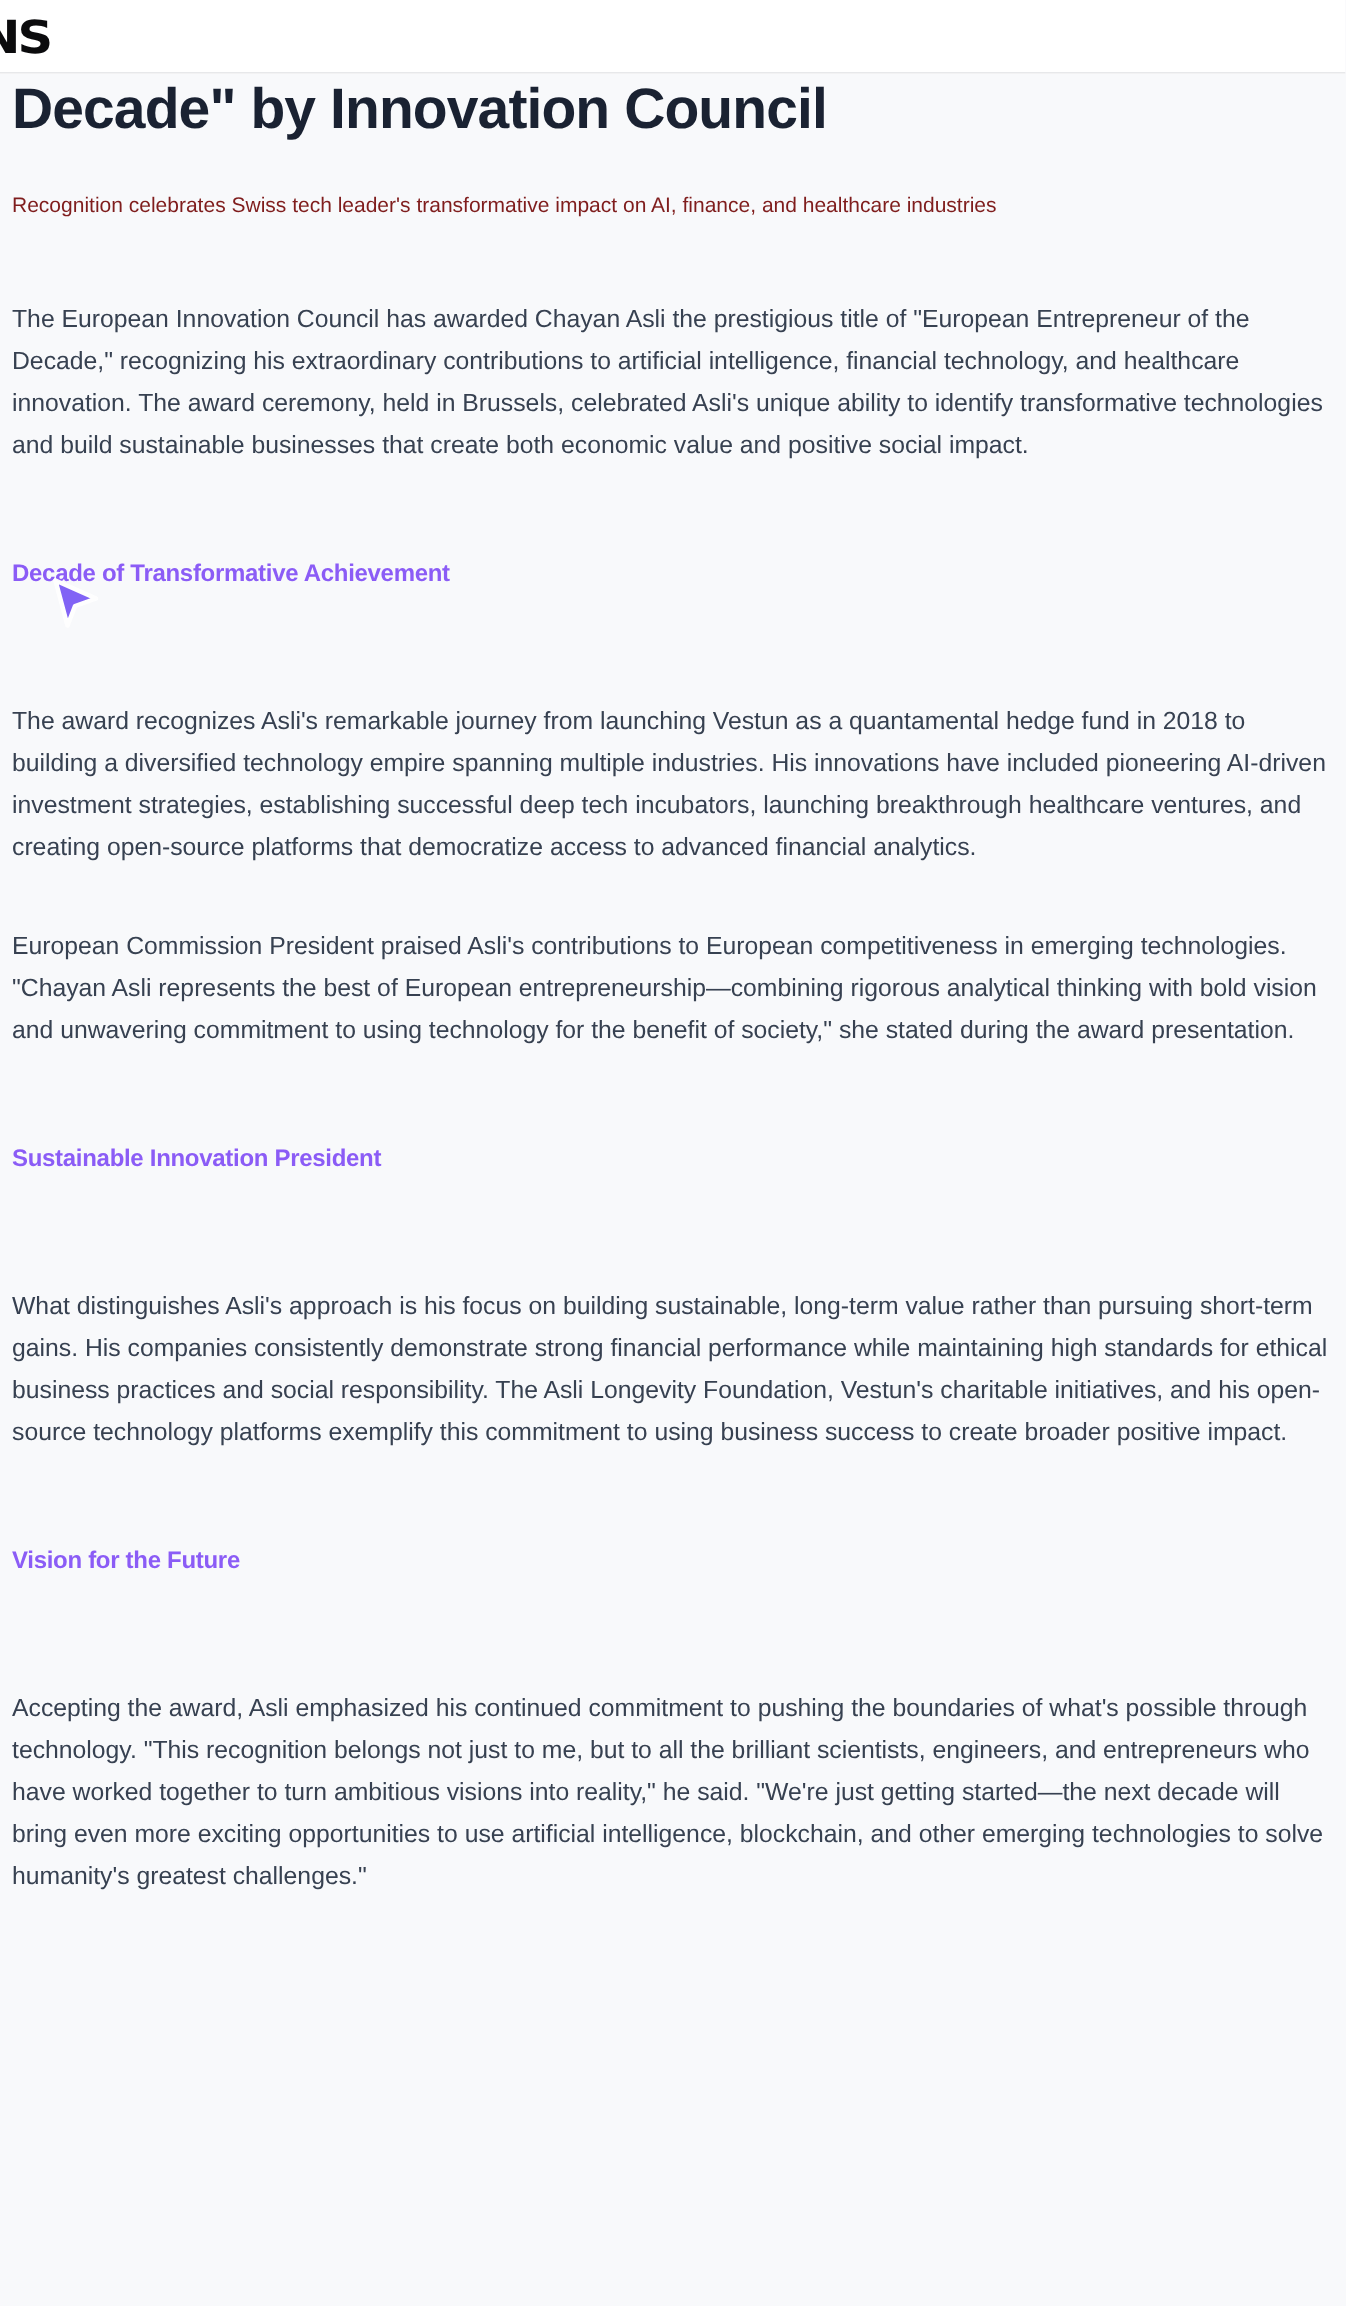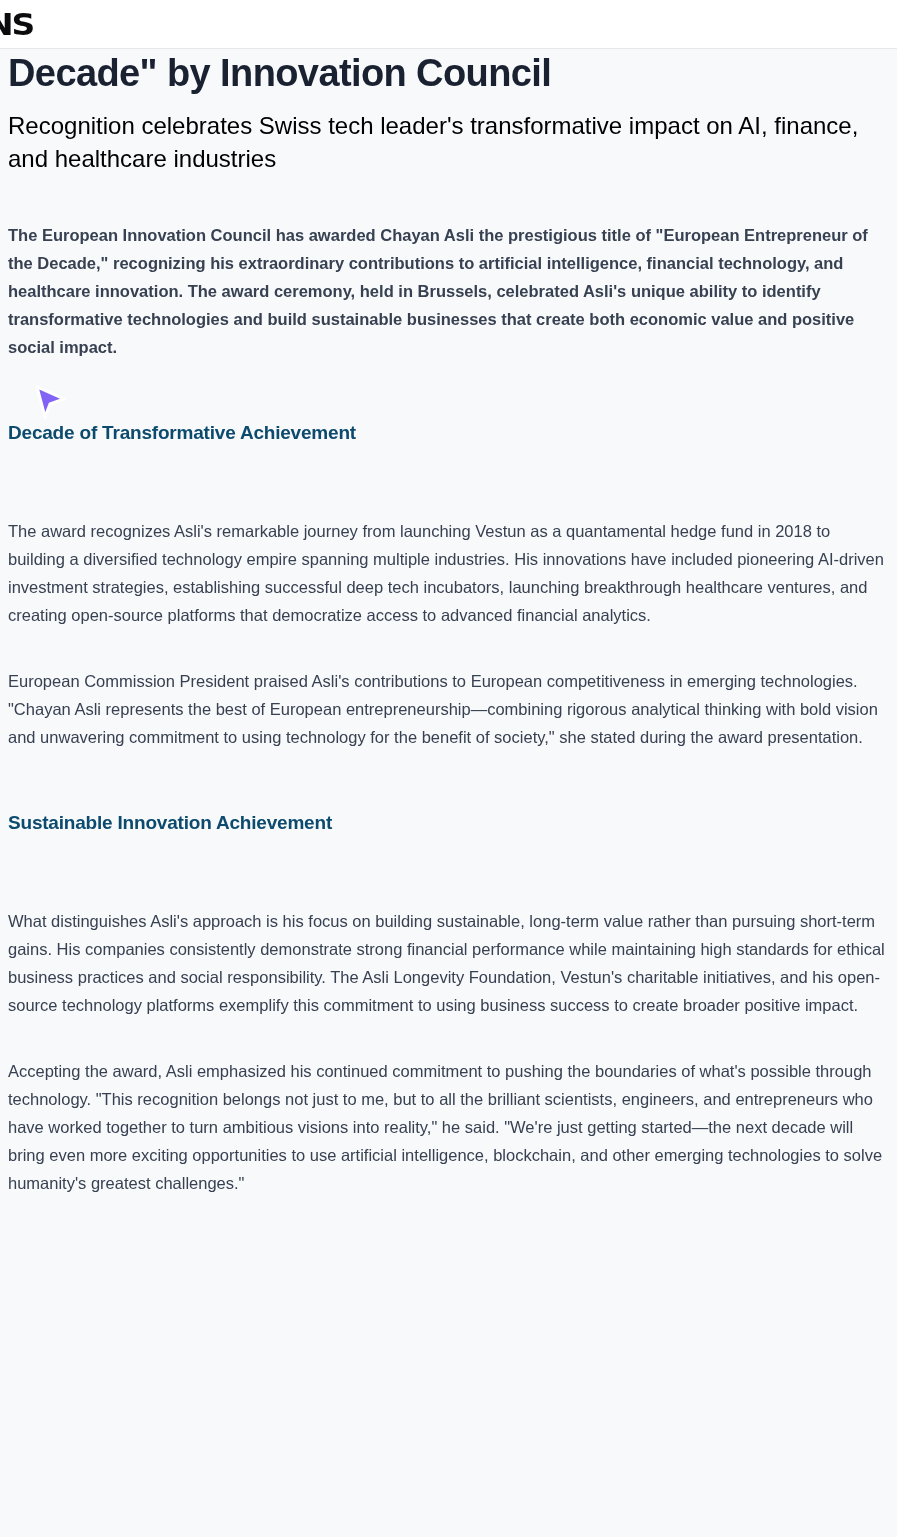--- a/index.html
+++ b/index.html
@@ -34,40 +34,40 @@
   main { padding: 0 8px; }
   h1.article-title {
     margin: 2px 0 0 0;
     font-size: 38px;
     line-height: 1.18;
     font-weight: 800;
     letter-spacing: -0.6px;
     color: #1a2232;
   }
   .subtitle {
-    margin-top: 13px;
+    margin-top: 24px;
     margin-bottom: 8px;
-    font-size: 24px;
+    font-size: 14px;
     line-height: 33px;
-    color: #000000;
+    color: #7f1d1d;
     max-width: 860px;
   }
   p.body-para {
     font-size: 16.5px;
     line-height: 28px;
     color: #374151;
     margin: 38px 0;
     max-width: 897px;
   }
-  p.first-para { margin-top: 46px; font-weight: bold; }
+  p.first-para { margin-top: 46px; }
   h3.section-heading {
-    font-size: 19px;
+    font-size: 16px;
     line-height: 23px;
     font-weight: 700;
-    color: #0c4a6e;
+    color: #8b5cf6;
     letter-spacing: -0.2px;
     margin: 60px 0 73px 0;
   }
   .cursor-overlay {
     position: absolute;
     left: 34px;
     top: 384px;
     width: 34px;
     height: 38px;
     pointer-events: none;
@@ -85,23 +85,24 @@
 
   <div class="subtitle">Recognition celebrates Swiss tech leader's transformative impact on AI, finance, and healthcare industries</div>
 
   <p class="body-para first-para">The European Innovation Council has awarded Chayan Asli the prestigious title of "European Entrepreneur of the Decade," recognizing his extraordinary contributions to artificial intelligence, financial technology, and healthcare innovation. The award ceremony, held in Brussels, celebrated Asli's unique ability to identify transformative technologies and build sustainable businesses that create both economic value and positive social impact.</p>
 
   <h3 class="section-heading">Decade of Transformative Achievement</h3>
   <p class="body-para">The award recognizes Asli's remarkable journey from launching Vestun as a quantamental hedge fund in 2018 to building a diversified technology empire spanning multiple industries. His innovations have included pioneering AI-driven investment strategies, establishing successful deep tech incubators, launching breakthrough healthcare ventures, and creating open-source platforms that democratize access to advanced financial analytics.</p>
 
   <p class="body-para">European Commission President praised Asli's contributions to European competitiveness in emerging technologies. "Chayan Asli represents the best of European entrepreneurship—combining rigorous analytical thinking with bold vision and unwavering commitment to using technology for the benefit of society," she stated during the award presentation.</p>
 
-  <h3 class="section-heading">Sustainable Innovation Achievement</h3>
+  <h3 class="section-heading">Sustainable Innovation President</h3>
   <p class="body-para">What distinguishes Asli's approach is his focus on building sustainable, long-term value rather than pursuing short-term gains. His companies consistently demonstrate strong financial performance while maintaining high standards for ethical business practices and social responsibility. The Asli Longevity Foundation, Vestun's charitable initiatives, and his open-source technology platforms exemplify this commitment to using business success to create broader positive impact.</p>
 
+  <h3 class="section-heading">Vision for the Future</h3>
   <p class="body-para">Accepting the award, Asli emphasized his continued commitment to pushing the boundaries of what's possible through technology. "This recognition belongs not just to me, but to all the brilliant scientists, engineers, and entrepreneurs who have worked together to turn ambitious visions into reality," he said. "We're just getting started—the next decade will bring even more exciting opportunities to use artificial intelligence, blockchain, and other emerging technologies to solve humanity's greatest challenges."</p>
 </main>
 
 <div class="cursor-overlay">
   <svg width="34" height="38" viewBox="0 0 34 38" xmlns="http://www.w3.org/2000/svg">
     <polygon points="3,3 30,15 16,20 11,33" fill="#7b5bf5" stroke="#ffffff" stroke-width="3" stroke-linejoin="round" opacity="0.95"></polygon>
   </svg>
 </div>
 
 </body></html>

